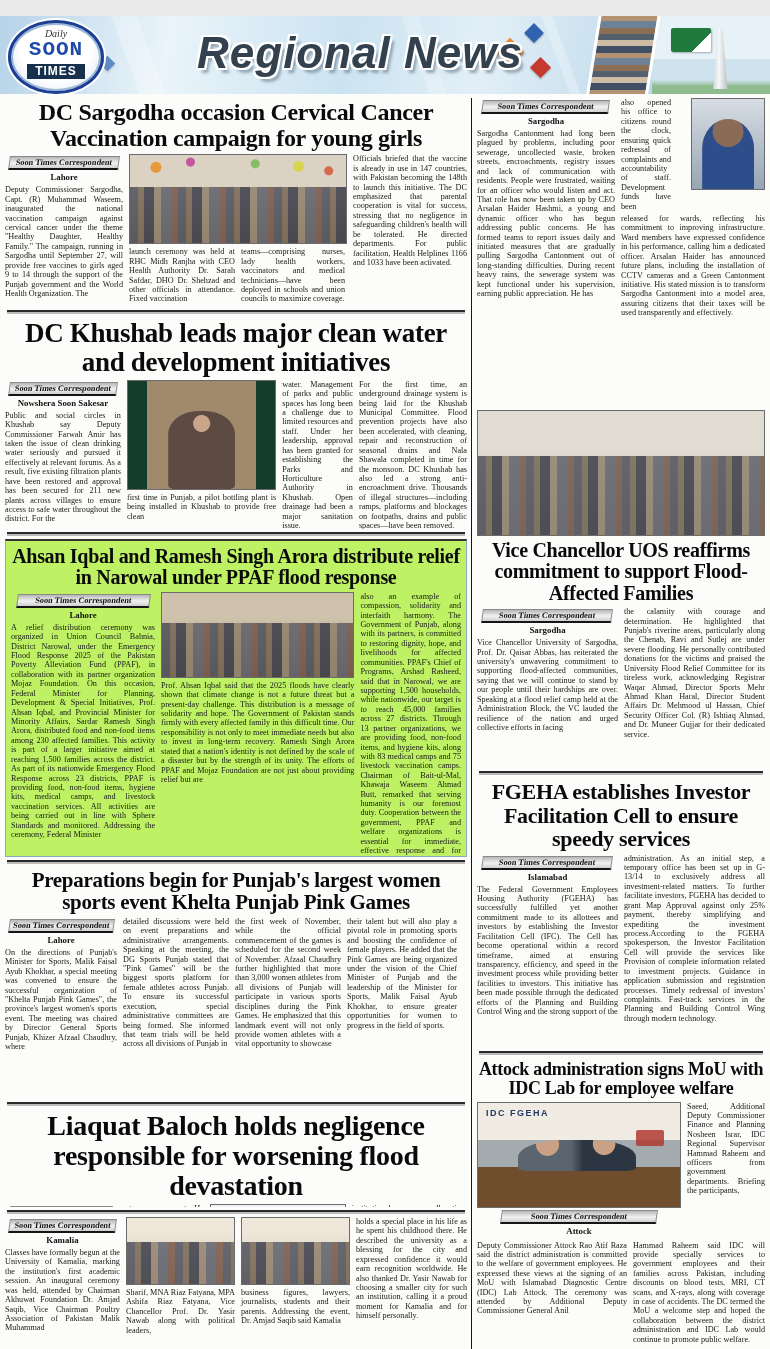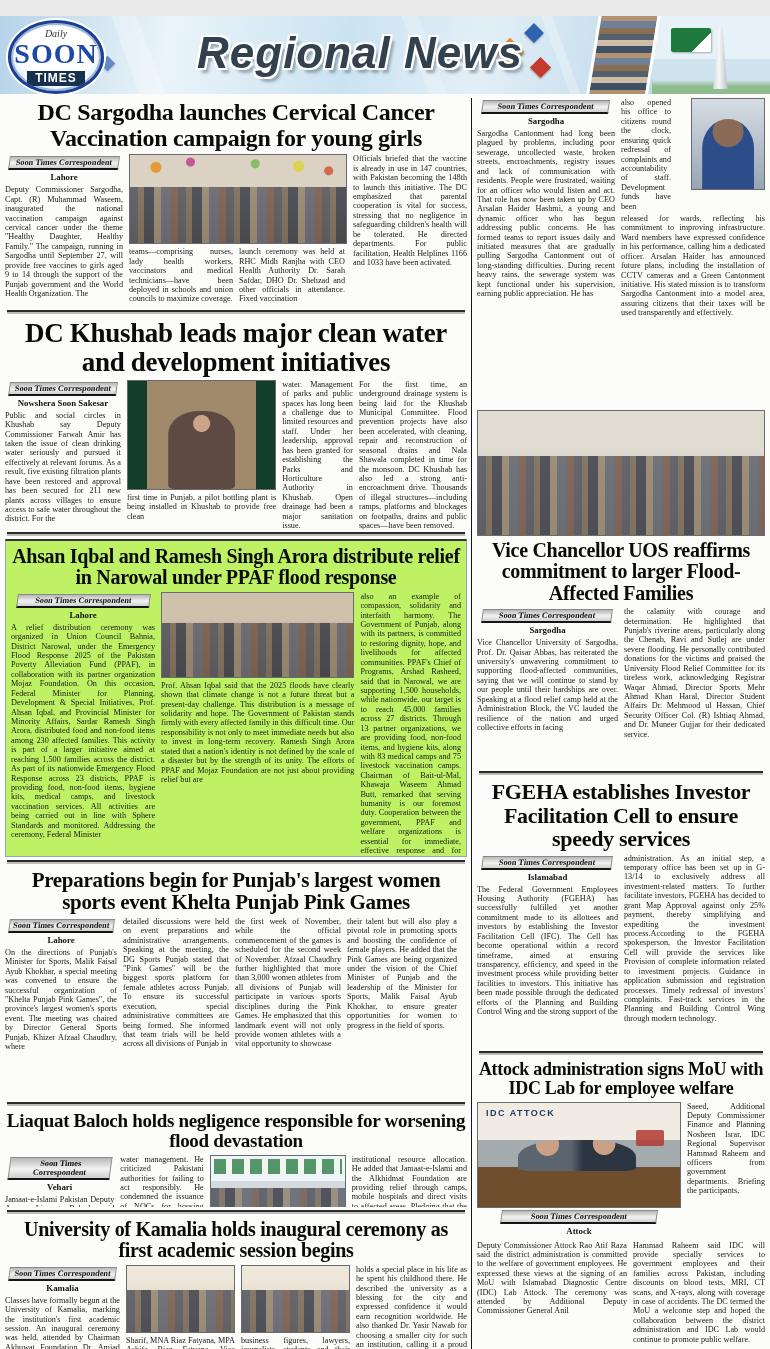--- a/index.html
+++ b/index.html
@@ -10,21 +10,21 @@
   .header { position:relative; height:78px;
     background:linear-gradient(100deg,#b6d3e8 0%,#eaf4fa 22%,#cbe3f1 45%,#e2eff7 62%,#a9cce2 100%);
     overflow:hidden; }
   .streak { position:absolute; background:rgba(255,255,255,.55); transform:rotate(-20deg); }
   .diamond { position:absolute; transform:rotate(45deg); box-shadow:1px 1px 2px rgba(0,0,0,.25); }
   .logo { position:absolute; left:8px; top:4px; width:90px; height:68px; border-radius:50%;
     background:radial-gradient(ellipse at 50% 35%,#ffffff 0 55%,#cfe2f2 100%);
     border:3px solid #1c3f94; box-shadow:0 0 0 2px #fff, inset 0 0 0 2px #9db8d8;
     text-align:center; z-index:3; overflow:hidden; }
   .logo-daily { font-style:italic; font-size:10px; margin-top:5px; color:#333; }
-  .logo-soon  { font-family:Liberation Serif, serif; font-size:28px; font-weight:bold;
+  .logo-soon  { font-family:Liberation Mono, monospace; font-size:21px; font-weight:bold;
     color:#1d49a8; letter-spacing:1px; line-height:1.05; text-shadow:1px 1px 0 #fff; }
   .logo-times { display:inline-block; font-family:"Liberation Sans",sans-serif; font-size:12px;
     font-weight:bold; color:#fff; background:#17304d; padding:0 8px; line-height:1.25; letter-spacing:1px; }
   .banner-title { position:absolute; left:140px; top:12px; width:440px; text-align:center;
     font-family:"Liberation Sans",sans-serif; font-style:italic; font-weight:bold; font-size:44px;
     color:#32414d; letter-spacing:1px; z-index:2;
     text-shadow:-2px -2px 0 #fff,2px -2px 0 #fff,-2px 2px 0 #fff,2px 2px 0 #fff,
                  0 -2px 0 #fff,0 2px 0 #fff,-2px 0 0 #fff,2px 0 0 #fff,4px 5px 3px rgba(40,60,80,.4); }
   .banner-crowd { position:absolute; left:592px; top:-4px; width:56px; height:90px; transform:skewX(-9deg);
     background:repeating-linear-gradient(0deg,#6f8196 0 7px,#b29272 7px 12px,#3f5064 12px 19px,
@@ -121,32 +121,32 @@
     <div class="banner-title">Regional News</div>
     <div class="banner-crowd"></div>
     <div class="banner-minar"></div>
   </header>
 
   <div class="content">
 
     <div class="colL">
 
       <section class="art" style="height:209px">
-        <h2 class="hl" style="font-size:24px">DC Sargodha launches Cervical Cancer Vaccination campaign for young girls</h2>
+        <h2 class="hl" style="font-size:24px">DC Sargodha occasion Cervical Cancer Vaccination campaign for young girls</h2>
         <div class="cols">
           <div style="width:118px">
             <div class="byl"><span>Soon Times Correspondent</span></div>
             <div class="dl">Lahore</div>
             <p class="bt">Deputy Commissioner Sargodha, Capt. (R) Muhammad Waseem, inaugurated the national vaccination campaign against cervical cancer under the theme "Healthy Daughter, Healthy Family." The campaign, running in Sargodha until September 27, will provide free vaccines to girls aged 9 to 14 through the support of the Punjab government and the World Health Organization. The</p>
           </div>
           <div style="width:218px">
             <div class="photo ph-ceremony crowd" style="height:90px"></div>
             <div class="cols" style="margin-top:3px">
+              <p class="bt" style="width:106px">launch ceremony was held at RHC Midh Ranjha with CEO Health Authority Dr. Sarah Safdar, DHO Dr. Shehzad and other officials in attendance. Fixed vaccination</p>
               <p class="bt" style="width:104px">teams—comprising nurses, lady health workers, vaccinators and medical technicians—have been deployed in schools and union councils to maximize coverage.</p>
-              <p class="bt" style="width:106px">launch ceremony was held at RHC Midh Ranjha with CEO Health Authority Dr. Sarah Safdar, DHO Dr. Shehzad and other officials in attendance. Fixed vaccination</p>
             </div>
           </div>
           <p class="bt" style="width:114px">Officials briefed that the vaccine is already in use in 147 countries, with Pakistan becoming the 148th to launch this initiative. The DC emphasized that parental cooperation is vital for success, stressing that no negligence in safeguarding children's health will be tolerated. He directed departments. For public facilitation, Health Helplines 1166 and 1033 have been activated.</p>
         </div>
       </section>
       <div class="rule"></div>
 
       <section class="art" style="height:212px">
         <h2 class="hl" style="font-size:27px">DC Khushab leads major clean water and development initiatives</h2>
         <div class="cols">
@@ -191,36 +191,35 @@
             <p class="bt">On the directions of Punjab's Minister for Sports, Malik Faisal Ayub Khokhar, a special meeting was convened to ensure the successful organization of "Khelta Punjab Pink Games", the province's largest women's sports event. The meeting was chaired by Director General Sports Punjab, Khizer Afzaal Chaudhry, where</p>
           </div>
           <p class="bt" style="width:106px">detailed discussions were held on event preparations and administrative arrangements. Speaking at the meeting, the DG Sports Punjab stated that "Pink Games" will be the biggest sports platform for female athletes across Punjab. To ensure its successful execution, special administrative committees are being formed. She informed that team trials will be held across all divisions of Punjab in</p>
           <p class="bt" style="width:106px">the first week of November, while the official commencement of the games is scheduled for the second week of November. Afzaal Chaudhry further highlighted that more than 3,000 women athletes from all divisions of Punjab will participate in various sports disciplines during the Pink Games. He emphasized that this landmark event will not only provide women athletes with a vital opportunity to showcase</p>
           <p class="bt" style="width:110px">their talent but will also play a pivotal role in promoting sports and boosting the confidence of female players. He added that the Pink Games are being organized under the vision of the Chief Minister of Punjab and the leadership of the Minister for Sports, Malik Faisal Ayub Khokhar, to ensure greater opportunities for women to progress in the field of sports.</p>
         </div>
       </section>
       <div class="rule"></div>
 
       <section class="art" style="height:98px">
-        <h2 class="hl" style="font-size:19px">Liaquat Baloch holds negligence responsible for worsening flood devastation</h2>
+        <h2 class="hl" style="font-size:28px">Liaquat Baloch holds negligence responsible for worsening flood devastation</h2>
         <div class="cols">
           <div style="width:110px">
             <div class="byl"><span>Soon Times Correspondent</span></div>
             <div class="dl">Vehari</div>
             <p class="bt">Jamaat-e-Islami Pakistan Deputy Ameer Liaquat Baloch said Punjab is facing a severe flood crisis, caused not only by natural factors but also by human negligence. He accused India of violating the Indus Waters Treaty through poor</p>
           </div>
           <p class="bt" style="width:84px">water management. He criticized Pakistani authorities for failing to act responsibly. He condemned the issuance of NOCs for housing societies in riverbeds. He urged the Supreme Court and High Courts to take suo motu notice and called for a review of</p>
           <div class="photo ph-press crowd" style="width:136px;height:92px;flex:none"></div>
           <p class="bt" style="width:116px">institutional resource allocation. He added that Jamaat-e-Islami and the Alkhidmat Foundation are providing relief through camps, mobile hospitals and direct visits to affected areas. Pledging that the rights of victims would not be compromised, he warned that a long march could be launched if necessary.</p>
         </div>
       </section>
       <div class="rule"></div>
 
       <section class="art" style="height:150px">
-        <h2 class="hl" style="font-size:20px">University of Kamalia holds inaugural ceremony as first academic session begins</h2>
         <div class="cols">
           <div style="width:116px">
             <div class="byl"><span>Soon Times Correspondent</span></div>
             <div class="dl">Kamalia</div>
             <p class="bt">Classes have formally begun at the University of Kamalia, marking the institution's first academic session. An inaugural ceremony was held, attended by Chairman Akhuwat Foundation Dr. Amjad Saqib, Vice Chairman Poultry Association of Pakistan Malik Muhammad</p>
           </div>
           <div style="width:110px">
             <div class="photo ph-aud crowd" style="height:68px"></div>
             <p class="bt" style="margin-top:3px">Sharif, MNA Riaz Fatyana, MPA Ashifa Riaz Fatyana, Vice Chancellor Prof. Dr. Yasir Nawab along with political leaders,</p>
           </div>
@@ -249,21 +248,21 @@
               <p class="bt" style="width:64px">also opened his office to citizens round the clock, ensuring quick redressal of complaints and accountability of staff. Development funds have been</p>
               <div class="photo ph-portrait" style="width:74px;height:92px;flex:none"></div>
             </div>
             <p class="bt" style="margin-top:3px">released for wards, reflecting his commitment to improving infrastructure. Ward members have expressed confidence in his performance, calling him a dedicated officer. Arsalan Haider has announced future plans, including the installation of CCTV cameras and a Green Cantonment initiative. His stated mission is to transform Sargodha Cantonment into a model area, assuring citizens that their taxes will be used transparently and effectively.</p>
           </div>
         </div>
       </section>
 
       <section class="art" style="height:358px">
         <div class="photo ph-uos crowd" style="height:126px"></div>
-        <h2 class="hl" style="font-size:20px;margin-top:4px">Vice Chancellor UOS reaffirms commitment to larger Flood-Affected Families</h2>
+        <h2 class="hl" style="font-size:20px;margin-top:4px">Vice Chancellor UOS reaffirms commitment to support Flood-Affected Families</h2>
         <div class="cols">
           <div style="width:141px">
             <div class="byl"><span>Soon Times Correspondent</span></div>
             <div class="dl">Sargodha</div>
             <p class="bt">Vice Chancellor University of Sargodha, Prof. Dr. Qaisar Abbas, has reiterated the university's unwavering commitment to supporting flood-affected communities, saying that we will continue to stand by our people until their hardships are over. Speaking at a flood relief camp held at the Administration Block, the VC lauded the resilience of the nation and urged collective efforts in facing</p>
           </div>
           <p class="bt" style="width:141px">the calamity with courage and determination. He highlighted that Punjab's riverine areas, particularly along the Chenab, Ravi and Sutlej are under severe flooding. He personally contributed donations for the victims and praised the University Flood Relief Committee for its tireless work, acknowledging Registrar Waqar Ahmad, Director Sports Mehr Ahmad Khan Haral, Director Student Affairs Dr. Mehmood ul Hassan, Chief Security Officer Col. (R) Ishtiaq Ahmad, and Dr. Muneer Gujjar for their dedicated service.</p>
         </div>
       </section>
       <div class="rule"></div>
@@ -279,21 +278,21 @@
           <p class="bt" style="width:141px">administration. As an initial step, a temporary office has been set up in G-13/14 to exclusively address all investment-related matters. To further facilitate investors, FGEHA has decided to grant Map Approval against only 25% payment, thereby simplifying and expediting the investment process.According to the FGEHA spokesperson, the Investor Facilitation Cell will provide the services like Provision of complete information related to investment projects. Guidance in application submission and registration processes. Timely redressal of investors' complaints. Fast-track services in the Planning and Building Control Wing through modern technology.</p>
         </div>
       </section>
       <div class="rule"></div>
 
       <section class="art" style="height:302px">
         <h2 class="hl" style="font-size:18px">Attock administration signs MoU with IDC Lab for employee welfare</h2>
         <div class="cols">
           <div style="width:204px">
             <div class="photo ph-idc" style="height:106px">
-              <span class="idc-label">IDC ATTOCK</span>
+              <span class="idc-label">IDC FGEHA</span>
             </div>
             <div class="byl"><span>Soon Times Correspondent</span></div>
             <div class="dl">Attock</div>
           </div>
           <p class="bt" style="width:78px">Saeed, Additional Deputy Commissioner Finance and Planning Nosheen Israr, IDC Regional Supervisor Hammad Raheem and officers from government departments. Briefing the participants,</p>
         </div>
         <div class="cols" style="margin-top:2px">
           <p class="bt" style="width:150px">Deputy Commissioner Attock Rao Atif Raza said the district administration is committed to the welfare of government employees. He expressed these views at the signing of an MoU with Islamabad Diagnostic Centre (IDC) Lab Attock. The ceremony was attended by Additional Deputy Commissioner General Anil</p>
           <p class="bt" style="width:132px">Hammad Raheem said IDC will provide specially services to government employees and their families across Pakistan, including discounts on blood tests, MRI, CT scans, and X-rays, along with coverage in case of accidents. The DC termed the MoU a welcome step and hoped the collaboration between the district administration and IDC Lab would continue to promote public welfare.</p>
         </div>

